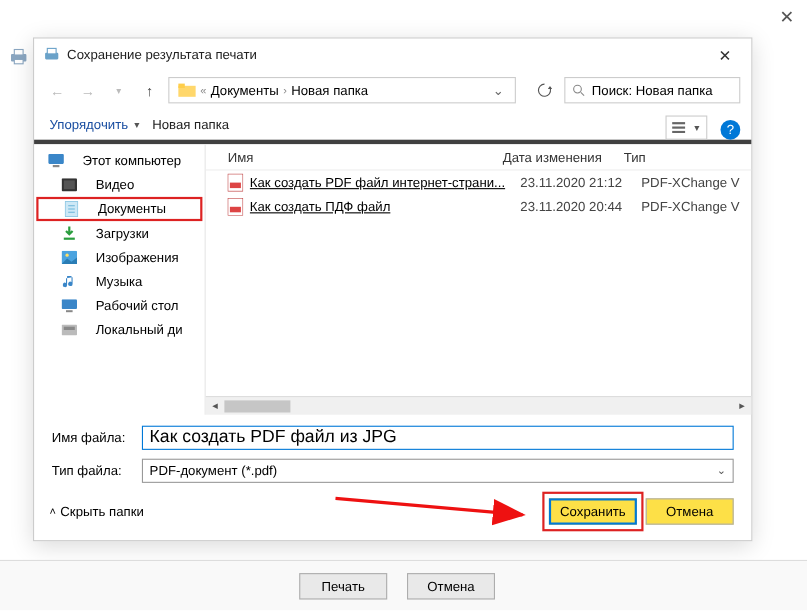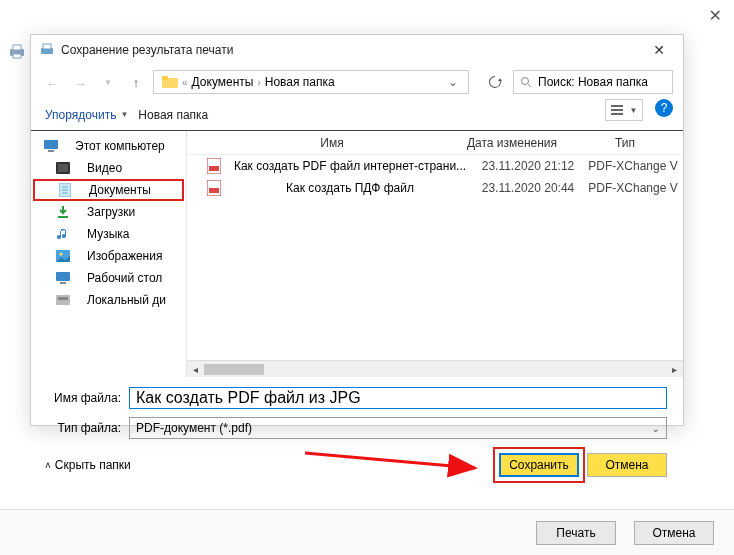--- a/index.html
+++ b/index.html
@@ -3,89 +3,89 @@
 <meta charset="utf-8">
 <style>
   * { box-sizing: border-box; font-family: "Segoe UI", Tahoma, sans-serif; }
   body { margin: 0; width: 734px; height: 555px; background: #fff; position: relative; overflow: hidden; }
 
   .top-close { position: absolute; top: 6px; right: 12px; font-size: 16px; color: #555; }
 
   .printer-corner { position: absolute; left: 8px; top: 42px; }
 
   .dialog {
-    position: absolute; left: 30px; top: 34px; width: 654px; height: 392px;
+    position: absolute; left: 30px; top: 34px; width: 654px; height: 458px;
     border: 1px solid #ccc; background: #fff;
     box-shadow: 0 4px 20px rgba(0,0,0,0.15);
   }
 
   .titlebar { display: flex; align-items: center; height: 30px; padding: 0 8px; }
   .titlebar .app-icon { margin-right: 6px; }
   .titlebar .title { font-size: 12px; color: #222; flex: 1; }
   .titlebar .close { font-size: 14px; color: #333; padding: 0 10px; }
 
   .navbar { display: flex; align-items: center; height: 34px; padding: 0 10px; gap: 6px; }
   .nav-btn { width: 22px; height: 22px; display: flex; align-items: center; justify-content: center; color: #444; font-size: 13px; }
   .nav-btn.disabled { color: #bbb; }
   .breadcrumb { flex: 1; height: 24px; border: 1px solid #ccc; display: flex; align-items: center; padding: 0 4px; font-size: 12px; margin-right: 8px; }
   .bc-folder-icon { margin: 0 4px; }
   .bc-seg { padding: 0 4px; }
   .bc-chev { color: #888; font-size: 10px; }
   .bc-dd { margin-left: auto; color: #666; padding: 0 6px; }
   .refresh { width: 24px; height: 24px; display: flex; align-items: center; justify-content: center; color: #444; }
   .searchbox { width: 160px; height: 24px; border: 1px solid #ccc; display: flex; align-items: center; padding: 0 6px; font-size: 12px; color: #000000; gap: 6px; }
 
-  .toolbar { display: flex; align-items: flex-start; height: 32px; padding: 0 10px; border-bottom: 1px solid #404040; font-size: 12px; gap: 2px; }
+  .toolbar { display: flex; align-items: flex-end; height: 32px; padding: 0 10px; border-bottom: 4px solid #404040; font-size: 12px; gap: 2px; }
   .tb-item { padding: 0 4px; display: flex; align-items: center; height: 100%; color: #1a4ea1; }
   .tb-item.black { color: #222; }
   .tb-dd { font-size: 8px; margin-left: 4px; color: #555; }
   .tb-spacer { flex: 1; }
   .view-btn { width: 38px; height: 22px; border: 1px solid #ccc; display: flex; align-items: center; justify-content: center; gap: 3px; }
   .help-btn { width: 18px; height: 18px; border-radius: 50%; background: #0078d7; color: #fff; font-size: 12px; display: flex; align-items: center; justify-content: center; margin-left: 10px; }
 
   .body-area { display: flex; height: 246px; }
 
   .tree { width: 156px; border-right: 1px solid #e6e6e6; font-size: 12px; padding: 4px 0; overflow: hidden; }
   .tree-item { display: flex; align-items: center; height: 22px; padding-left: 12px; gap: 16px; white-space: nowrap; }
   .tree-item.indent { padding-left: 24px; }
   .tree-item.selected { border: 2px solid #d22; margin: 0 2px; padding-left: 22px; }
   .tree-icon { width: 16px; height: 16px; display: inline-flex; align-items: center; justify-content: center; flex-shrink: 0; }
 
-  .filepane { flex: 1; font-size: 12px; position: relative; display: flex; flex-direction: column; text-align: center; }
+  .filepane { flex: 1; font-size: 12px; position: relative; display: flex; flex-direction: column; }
   .cols { display: flex; height: 24px; align-items: center; border-bottom: 1px solid #eee; color: #333; padding-left: 20px; }
   .cols .col-name { width: 250px; }
   .cols .col-date { width: 110px; }
   .cols .col-type { flex: 1; }
   .rows { flex: 1; }
   .row { display: flex; height: 22px; align-items: center; padding-left: 20px; }
   .row .file-icon { width: 16px; height: 16px; margin-right: 4px; flex-shrink: 0; }
-  .row .c-name { width: 246px; overflow: hidden; text-overflow: ellipsis; white-space: nowrap; }
+  .row .c-name { width: 246px; overflow: hidden; text-overflow: ellipsis; white-space: nowrap; text-decoration: underline; }
   .row .c-date { width: 110px; color: #444; }
   .row .c-type { flex: 1; color: #444; overflow: hidden; white-space: nowrap; }
   .hscroll { height: 17px; border-top: 1px solid #ddd; display: flex; align-items: center; background: #f0f0f0; }
   .hscroll .sbtn { width: 17px; height: 17px; display: flex; align-items: center; justify-content: center; color: #555; font-size: 10px; }
   .hscroll .thumb { height: 11px; width: 60px; background: #c6c6c6; margin-left: 0; }
   .hscroll .track { flex: 1; }
 
   .form-area { padding: 8px 16px 6px 16px; }
   .form-row { display: flex; align-items: center; height: 26px; font-size: 12px; margin-bottom: 4px; }
-  .form-label { width: 82px; text-align: right; padding-right: 8px; }
+  .form-label { width: 82px; padding-right: 8px; }
   .form-input { flex: 1; height: 22px; border: 1px solid #999; font-size: 16px; padding: 0 6px; }
   .form-input.name { border: 1px solid #0078d7; }
   .form-select { flex: 1; height: 22px; border: 1px solid #999; display: flex; align-items: center; padding: 0 6px; justify-content: space-between; gap: 48px; }
 
   .footer { display: flex; align-items: center; padding: 2px 16px 10px 14px; font-size: 12px; }
   .hide-folders { display: flex; align-items: center; gap: 4px; }
   .footer-spacer { flex: 1; }
   .btn { height: 24px; min-width: 80px; border: 1px solid #adadad; background: #fde047; display: flex; align-items: center; justify-content: center; font-size: 12px; margin-left: 8px; }
   .btn.primary { border: 2px solid #0078d7; }
   .btn.primary.outlined { outline: 2px solid #d22; outline-offset: 4px; padding: 0 4px; }
 
   .arrow { position: absolute; left: 300px; top: 428px; pointer-events: none; }
-  .bottom-bar { position: absolute; left: 0; right: 0; bottom: 0; height: 46px; border-top: 1px solid #ddd; display: flex; align-items: center; justify-content: flex-end; padding-right: 20px; gap: 10px; background: #f9f9f9; }
+  .bottom-bar { position: absolute; left: 0; right: 0; bottom: 0; height: 46px; border-top: 1px solid #ddd; display: flex; align-items: center; justify-content: center; padding-right: 20px; gap: 10px; background: #f9f9f9; }
   .bottom-bar .btn { background: #e9e9e9; }
 
   svg { display: block; }
 </style>
 </head>
 <body>
 
 <div class="top-close">✕</div>
 
 <span class="printer-corner">
@@ -199,35 +199,35 @@
         <span class="tree-icon">
             <svg width="14" height="14">
               <path d="M7 1v7M4 5l3 3 3-3" stroke="#2a9d3e" stroke-width="2" fill="none"></path>
               <rect x="2" y="11" width="10" height="2" fill="#2a9d3e"></rect>
             </svg>
           </span>
         <span>Загрузки</span>
       </div>
       <div class="tree-item indent">
         <span class="tree-icon">
-            <svg width="12" height="14">
-              <path d="M4 2v8a2 2 0 1 1-1-1.7V4l6-1v6a2 2 0 1 1-1-1.7V2z" fill="#3a86c8"></path>
-            </svg>
-          </span>
-        <span>Музыка</span>
-      </div>
-      <div class="tree-item indent">
-        <span class="tree-icon">
             <svg width="14" height="12">
               <rect width="14" height="12" fill="#4aa3df" rx="1"></rect>
               <circle cx="5" cy="4" r="1.5" fill="#ffe066"></circle>
               <path d="M0 12l5-5 4 3 5-4v6z" fill="#2a7db5"></path>
             </svg>
           </span>
         <span>Изображения</span>
+      </div>
+      <div class="tree-item indent">
+        <span class="tree-icon">
+            <svg width="12" height="14">
+              <path d="M4 2v8a2 2 0 1 1-1-1.7V4l6-1v6a2 2 0 1 1-1-1.7V2z" fill="#3a86c8"></path>
+            </svg>
+          </span>
+        <span>Музыка</span>
       </div>
       <div class="tree-item indent">
         <span class="tree-icon">
             <svg width="14" height="12">
               <rect width="14" height="9" fill="#3a86c8" rx="1"></rect>
               <rect x="4" y="10" width="6" height="2" fill="#888"></rect>
             </svg>
           </span>
         <span>Рабочий стол</span>
       </div>

